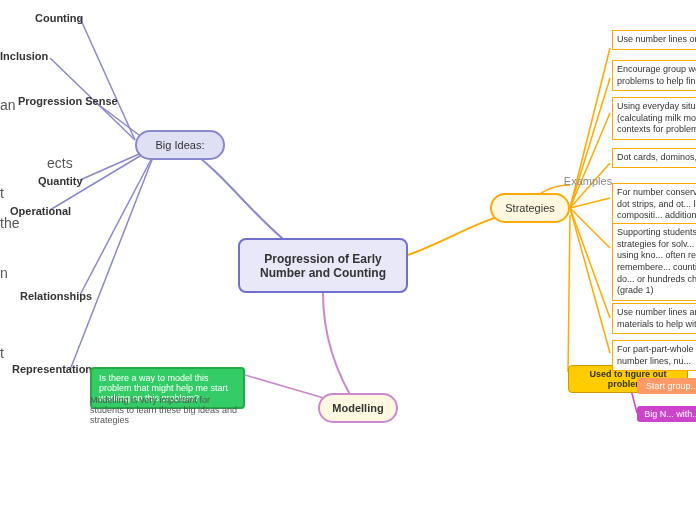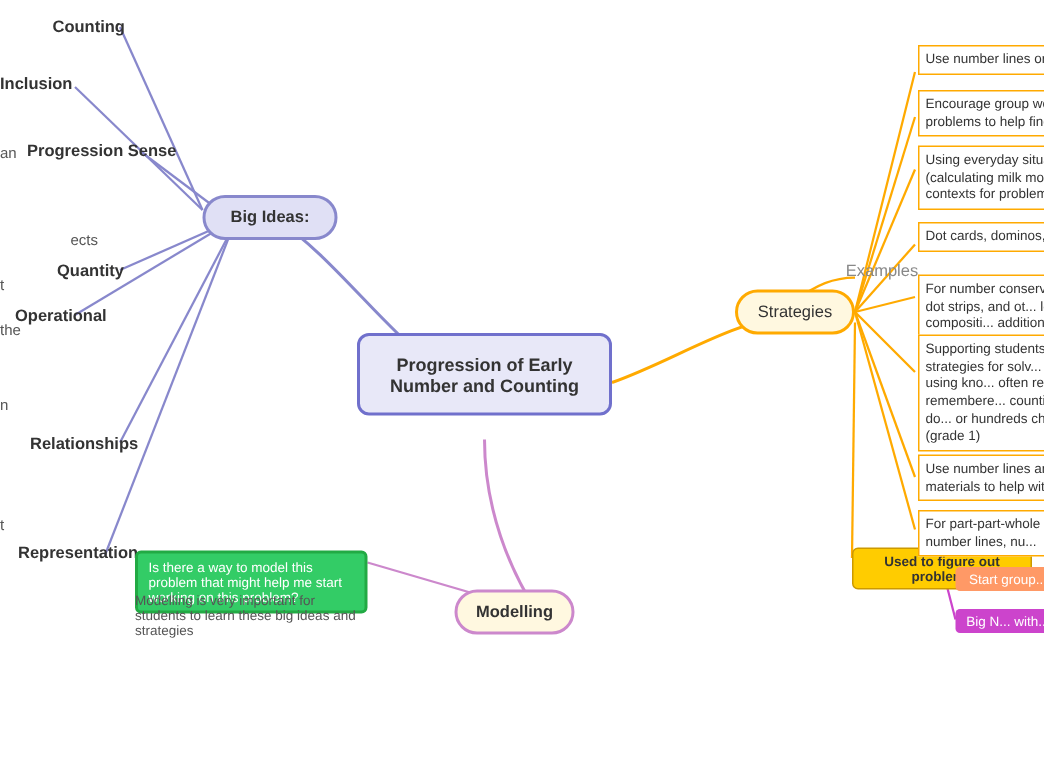--- a/index.html
+++ b/index.html
@@ -29,30 +29,30 @@
       width: 170px;
       min-height: 55px;
       background: #e8e8f8;
       border: 2px solid #7070cc;
       border-radius: 8px;
       font-size: 12px;
       font-weight: bold;
       color: #333;
       padding: 6px 10px;
       left: 238px;
-      top: 222px;
+      top: 238px;
     }
     .node-big-ideas {
       width: 90px;
       min-height: 30px;
       background: #e0e0f5;
       border: 2px solid #8888cc;
       border-radius: 20px;
       font-size: 11px;
-      font-weight: bold;
+      font-weight: normal;
       color: #333;
       padding: 4px 8px;
       left: 135px;
       top: 130px;
     }
     .node-strategies {
       width: 80px;
       min-height: 30px;
       background: #fff8e0;
       border: 2px solid #ffaa00;
@@ -67,21 +67,21 @@
     .node-modelling {
       width: 80px;
       min-height: 30px;
       background: #fff8e0;
       border: 2px solid #cc88cc;
       border-radius: 20px;
       font-size: 11px;
       font-weight: bold;
       color: #333;
       padding: 4px 8px;
-      left: 303px;
+      left: 318px;
       top: 393px;
     }
     .node-examples {
       font-size: 11px;
       color: #888;
       left: 558px;
       top: 175px;
       width: 60px;
     }
     .node-used {
@@ -93,21 +93,21 @@
       font-size: 9px;
       font-weight: bold;
       color: #333;
       padding: 3px 5px;
       left: 568px;
       top: 365px;
     }
     
     .left-item {
       position: absolute;
-      font-size: 10px;
+      font-size: 14px;
       color: #555;
       text-align: center;
     }
     .left-label {
       position: absolute;
       font-size: 11px;
       font-weight: bold;
       color: #333;
     }
     

